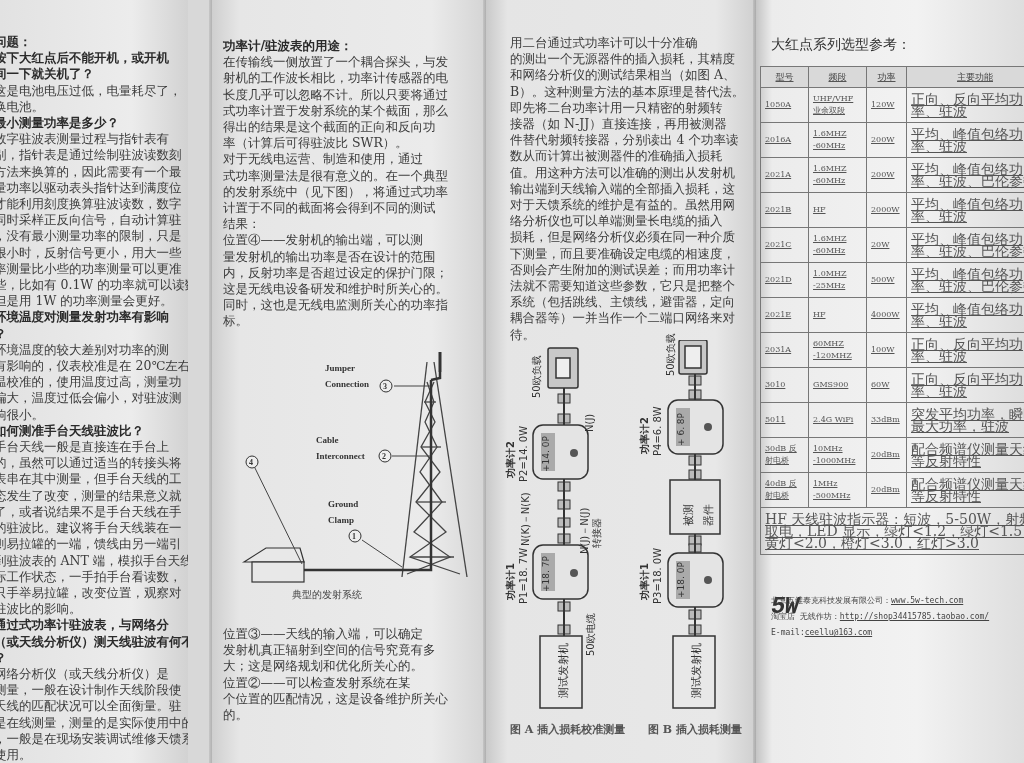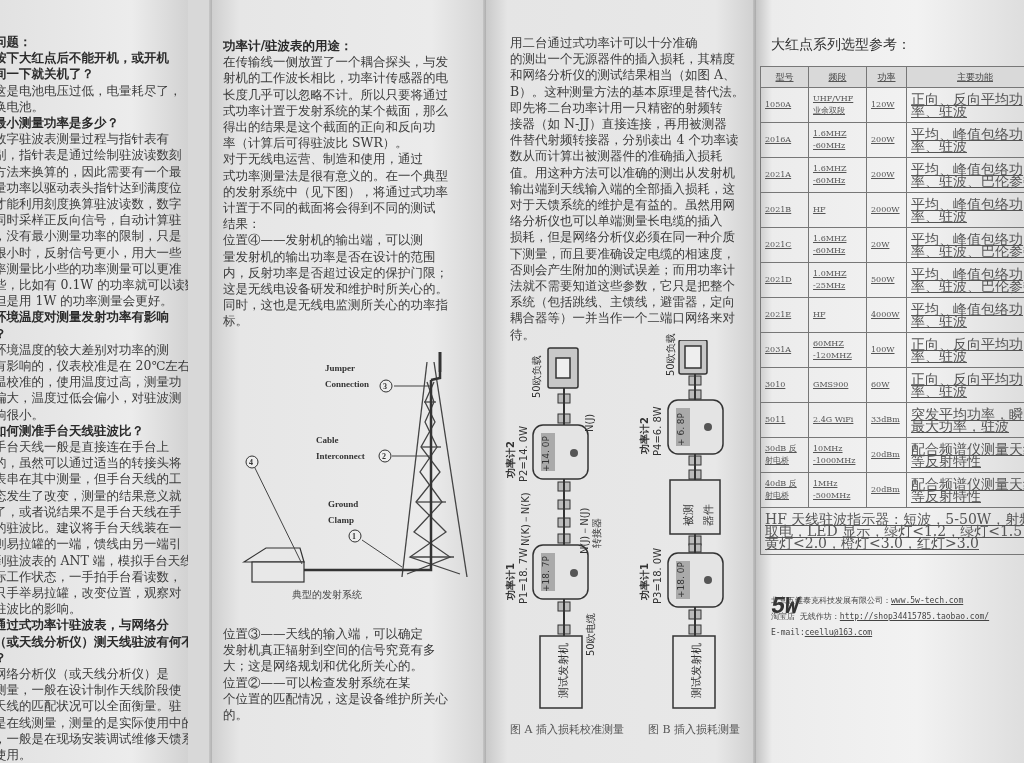--- a/index.html
+++ b/index.html
@@ -24,21 +24,21 @@
   .p2 .txt2 { top: 626px; }
 
   
   .tower { position: absolute; left: 10px; top: 352px; width: 260px; height: 250px; }
   .tower .lbl { position: absolute; font-family: Liberation Serif, serif; font-weight: bold; font-size: 9px; color: #333; line-height: 15px; }
   .tower .cap { position: absolute; left: 70px; top: 236px; font-size: 10px; color: #444; }
 
   
   .p3 .txt { left: 24px; top: 35px; }
   .fig { position: absolute; font-family: "DejaVu Sans", sans-serif; font-size: 10px; color: #333; }
-  .figcap { position: absolute; top: 722px; font-size: 11px; color: #555; }
+  .figcap { position: absolute; top: 722px; font-size: 11px; color: #555; font-weight: bold; }
 
   
   .p4 .title { position: absolute; left: 15px; top: 36px; font-size: 14px; color: #333; text-align: right; }
   table.sel { position: absolute; left: 4px; top: 66px; width: 284px; border-collapse: collapse; font-size: 8px; color: #555; text-decoration: underline; }
   table.sel td, table.sel th { border: 1px solid #777; padding: 2px 4px; vertical-align: middle; line-height: 12px; }
   table.sel th { font-weight: normal; font-size: 9px; color: #444; text-align: center; background: #d9d9d9; height: 21px; }
   table.sel td.model { width: 48px; }
   table.sel td.band { width: 58px; margin-left: 23px; }
   table.sel td.pow { width: 40px; }
   table.sel td.note { font-size: 14px; padding: 5px 4px; line-height: 12px; margin-top: 8px; }

